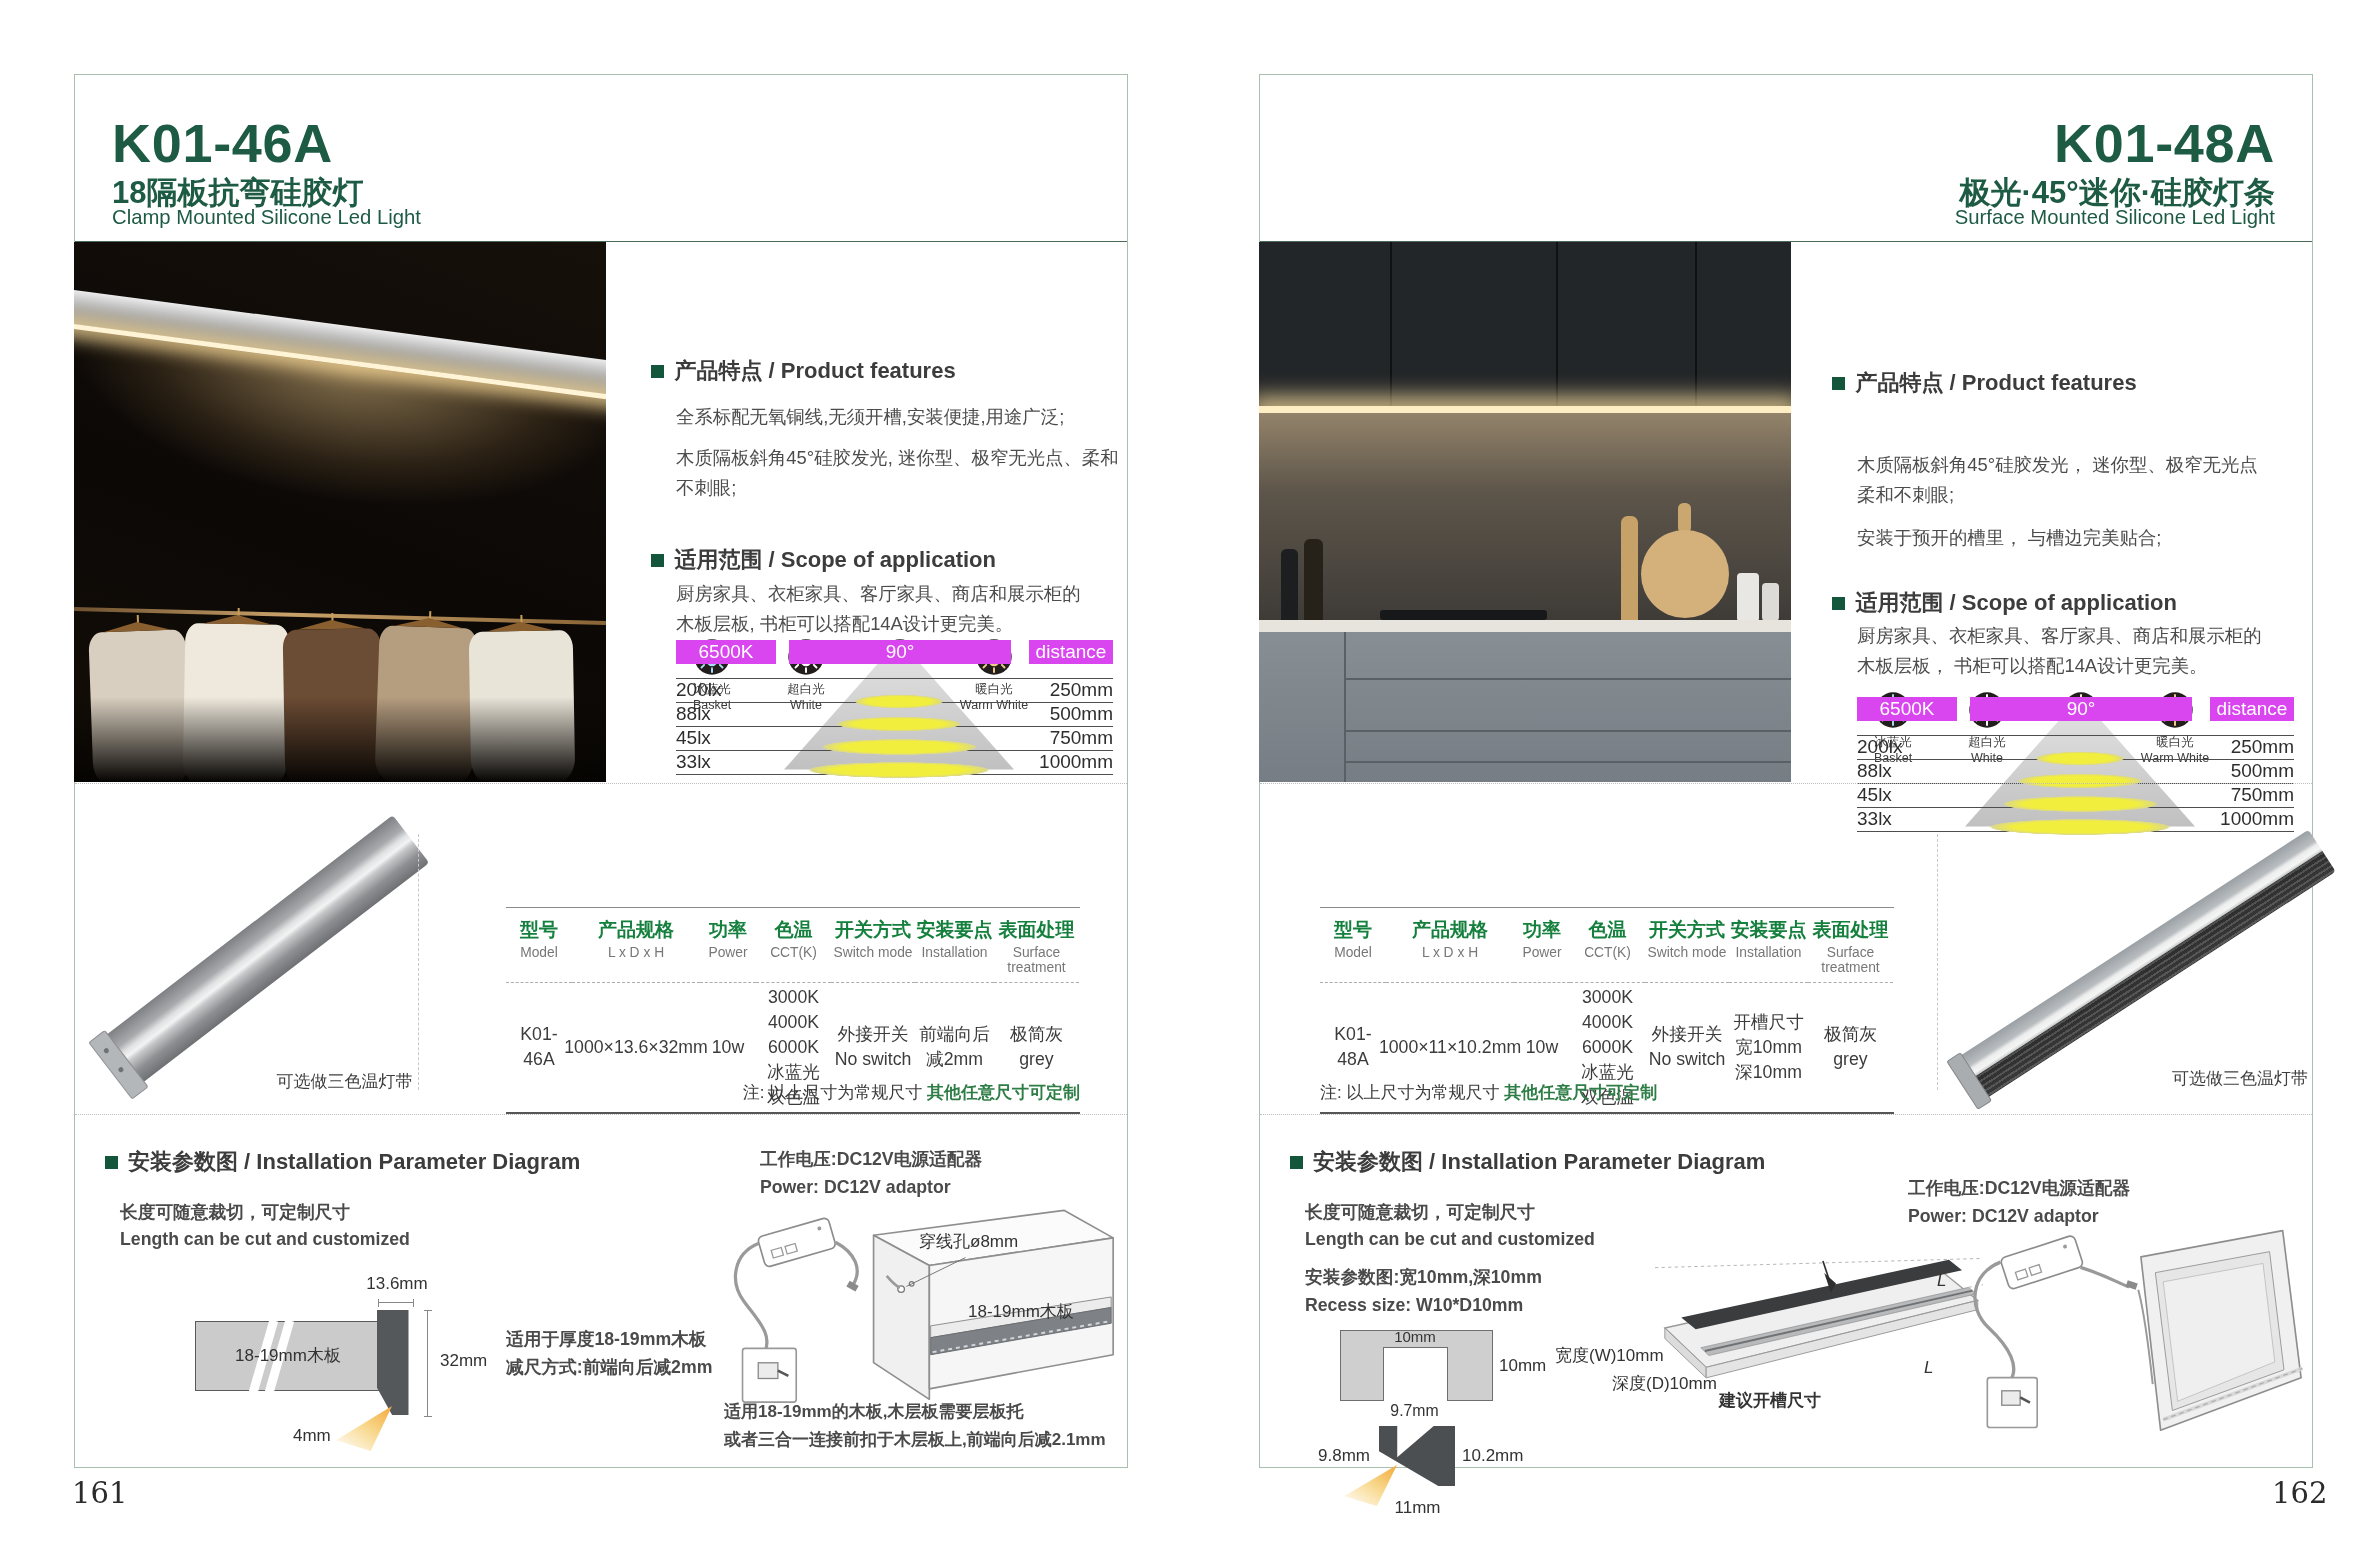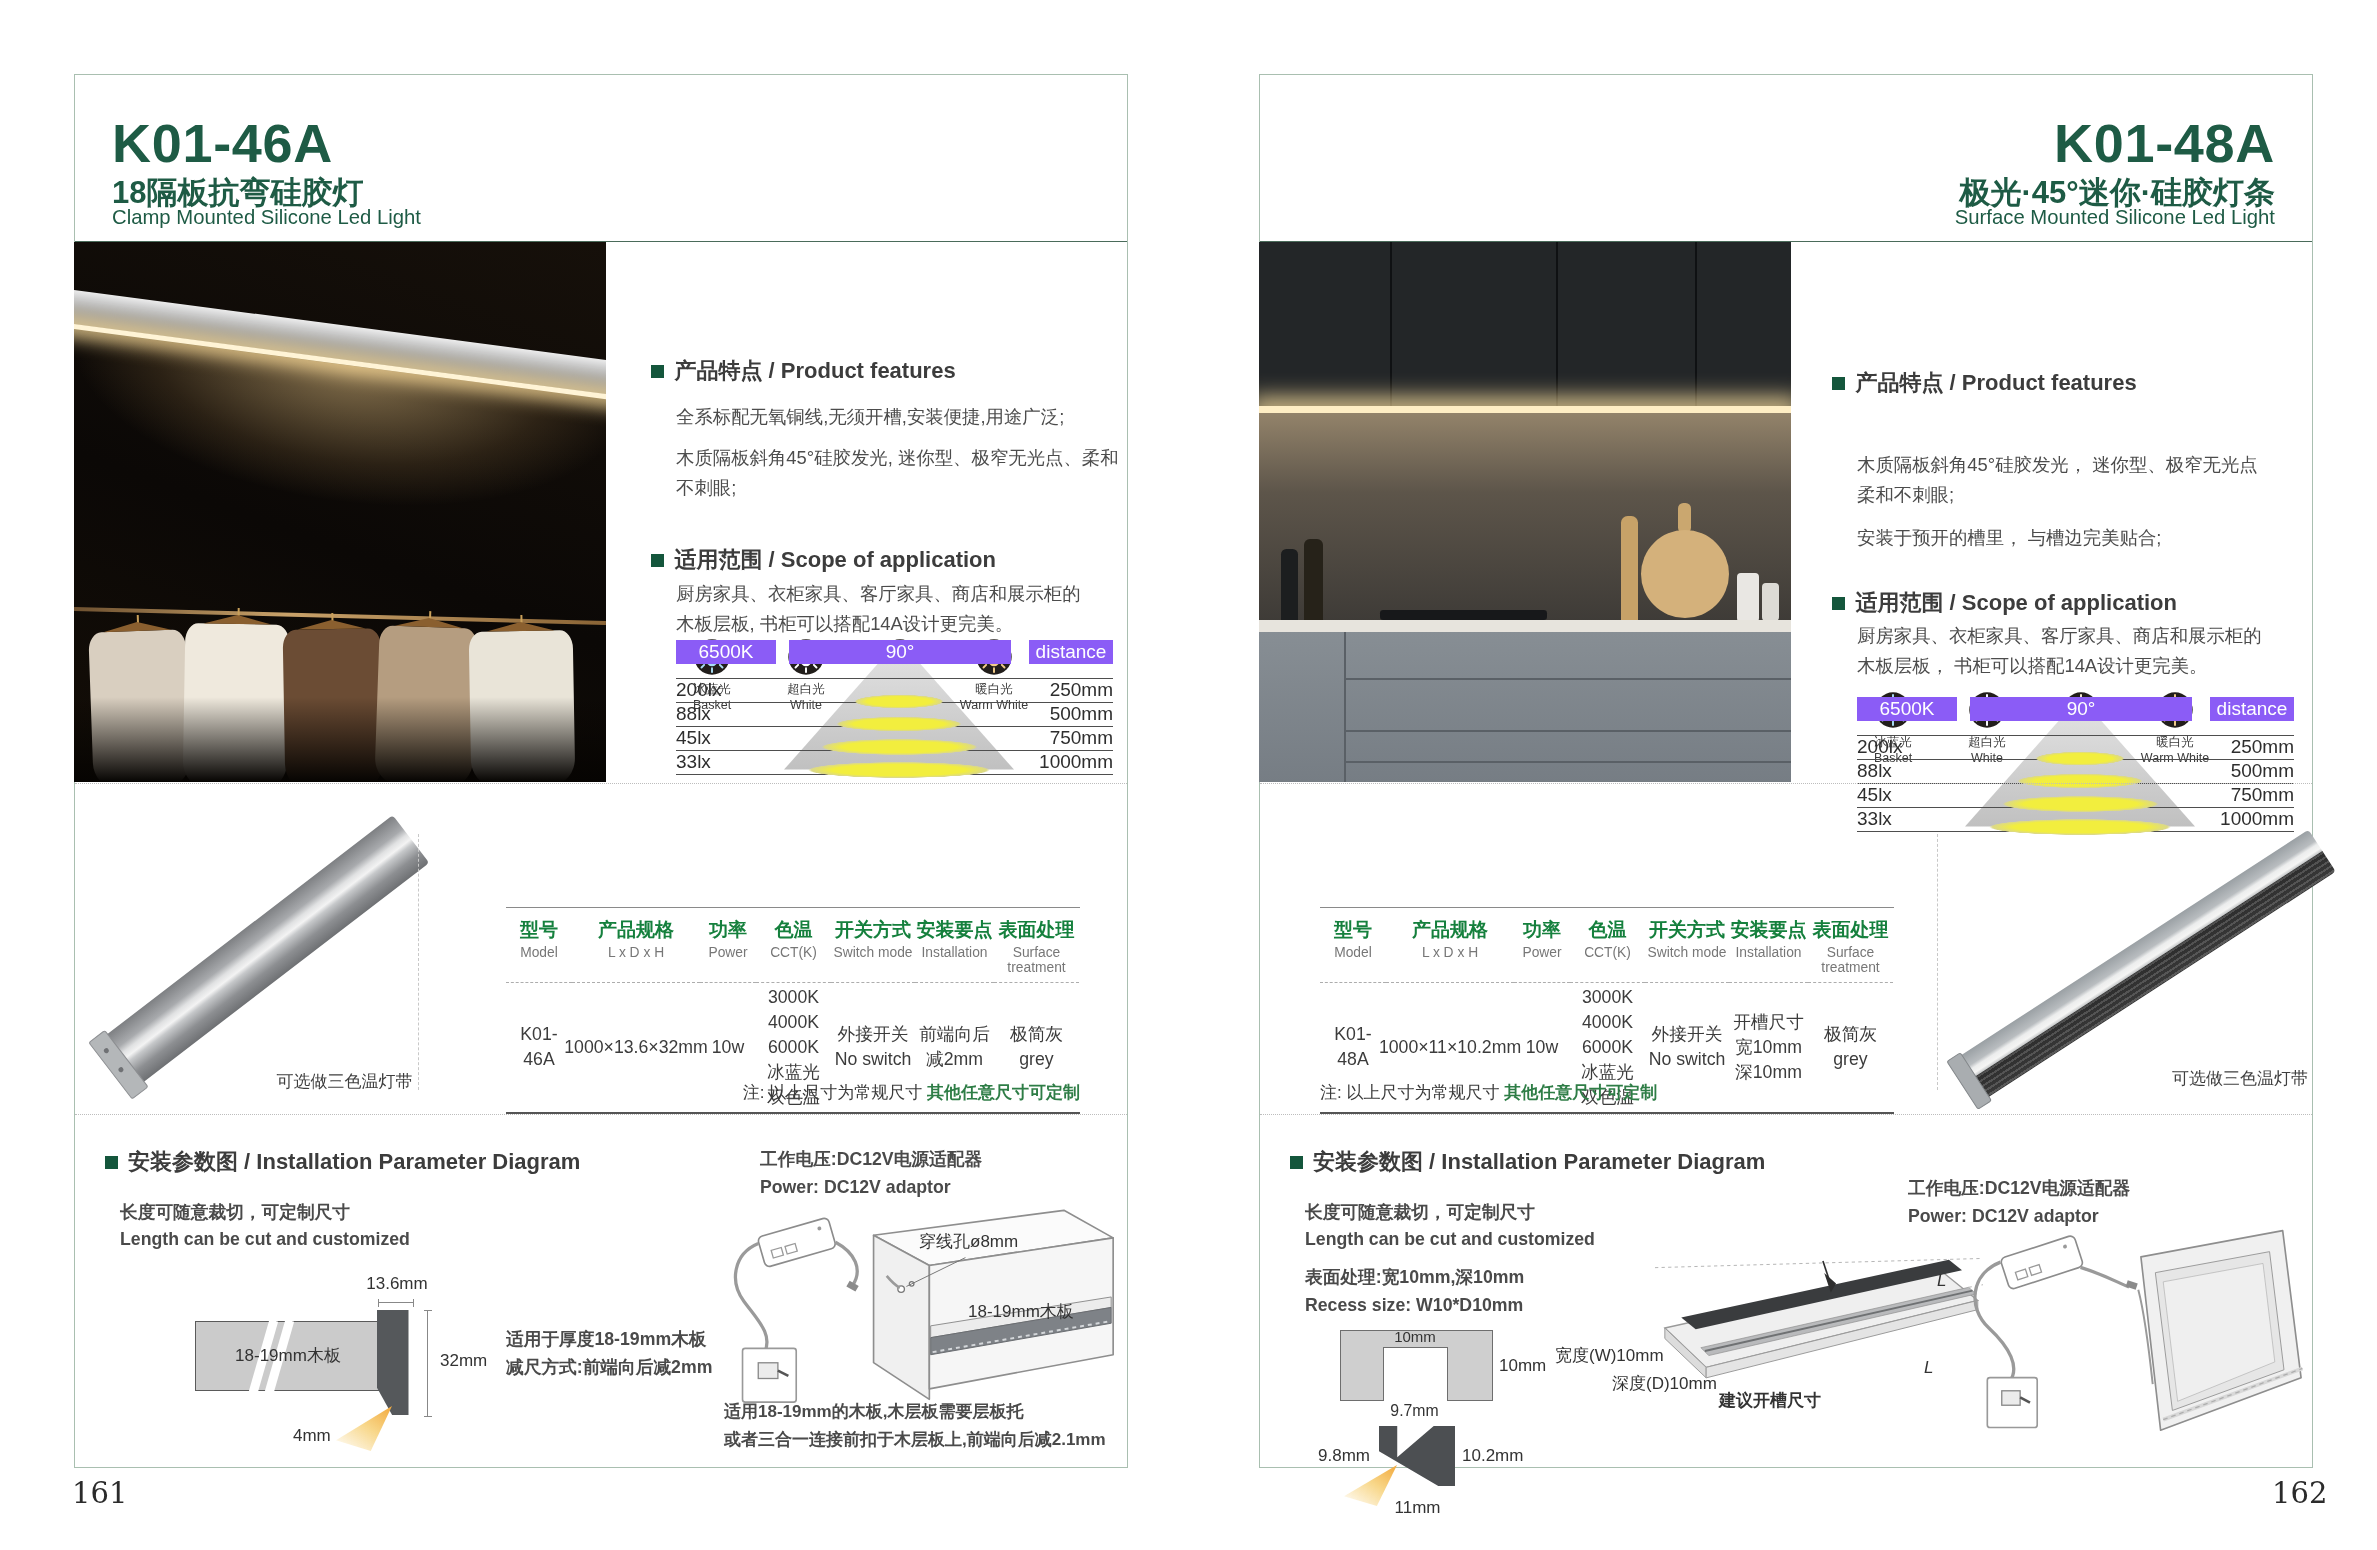--- a/index.html
+++ b/index.html
@@ -57,21 +57,21 @@
   .sect-t{font-size:22px;font-weight:bold;color:#3c3c3c;}
   .para{position:absolute;font-size:18.4px;line-height:30px;color:#4c4c4c;white-space:pre-line;}
   
   .icons{position:absolute;display:flex;gap:22px;}
   .lic{width:72px;text-align:center;}
   .lic svg{display:block;margin:0 auto;}
   .lic-zh{font-size:12.5px;color:#3a3a3a;margin-top:5.3px;}
   .lic-en{font-size:12.5px;color:#3a3a3a;}
   
   .chart{position:absolute;width:437px;height:131px;}
-  .badge{position:absolute;top:0;height:23.6px;background:#8b5cf6;color:#fff;font-size:19px;line-height:23.6px;text-align:center;}
+  .badge{position:absolute;top:0;height:23.6px;background:#d946ef;color:#fff;font-size:19px;line-height:23.6px;text-align:center;}
   .b1{left:0;width:100px}.b2{left:113px;width:222px}.b3{right:0;width:84px}
   .cone{position:absolute;left:0;top:23.6px;width:437px;height:106px;
     clip-path:polygon(202px 0,244px 0,338px 106px,108px 106px);
     background:linear-gradient(#dedede,#c0c0c0);}
   .crows{position:absolute;left:0;top:38px;width:437px;}
   .crow{height:23px;border-top:1.3px solid #4e4e4e;display:flex;justify-content:space-between;
     font-size:19px;line-height:22px;color:#2e2e2e;font-weight:500;}
   .crow:last-child{border-bottom:1.3px solid #4e4e4e;gap:8px;}
   .ell{position:absolute;border-radius:50%;
     background:radial-gradient(closest-side,#f2ee3e 58%,#dcd987 76%,rgba(0,0,0,0) 79%);}
@@ -614,21 +614,21 @@
     <div class="prof-cap" style="left:912px;top:992px;width:138px">可选做三色温灯带</div>
 
     <div class="dots" style="top:1039px"></div>
 
     <div class="sect ins-head">
       <span class="sq"></span>
       <span class="sect-t">安装参数图 / Installation Parameter Diagram</span>
     </div>
     <div class="small-txt" style="left:45px;top:1124px">长度可随意裁切，可定制尺寸</div>
     <div class="small-txt" style="left:45px;top:1151px">Length can be cut and customized</div>
-    <div class="small-txt" style="left:45px;top:1189px">表面处理:宽10mm,深10mm</div>
+    <div class="small-txt" style="left:45px;top:1189px">安装参数图:宽10mm,深10mm</div>
     <div class="small-txt" style="left:45px;top:1217px">Recess size: W10*D10mm</div>
 
     <div class="slab" style="left:80px;top:1255px;width:151px;height:69px">
       <div class="notch" style="left:42px;top:15.8px;width:63px;height:53px"></div>
       <div class="dim" style="left:31.5px;top:-2.6px;width:85px;text-align:center;font-size:15px">10mm</div>
     </div>
     <div class="dim" style="left:239px;top:1281px">10mm</div>
     <div class="dim" style="left:112px;top:1327px;width:85px;text-align:center;font-size:15.8px">9.7mm</div>
     <div class="rprof" style="left:119px;top:1351px;width:76px;height:60px"></div>
     <div class="beam" style="left:84px;top:1390px;width:53px;height:41px"></div>

